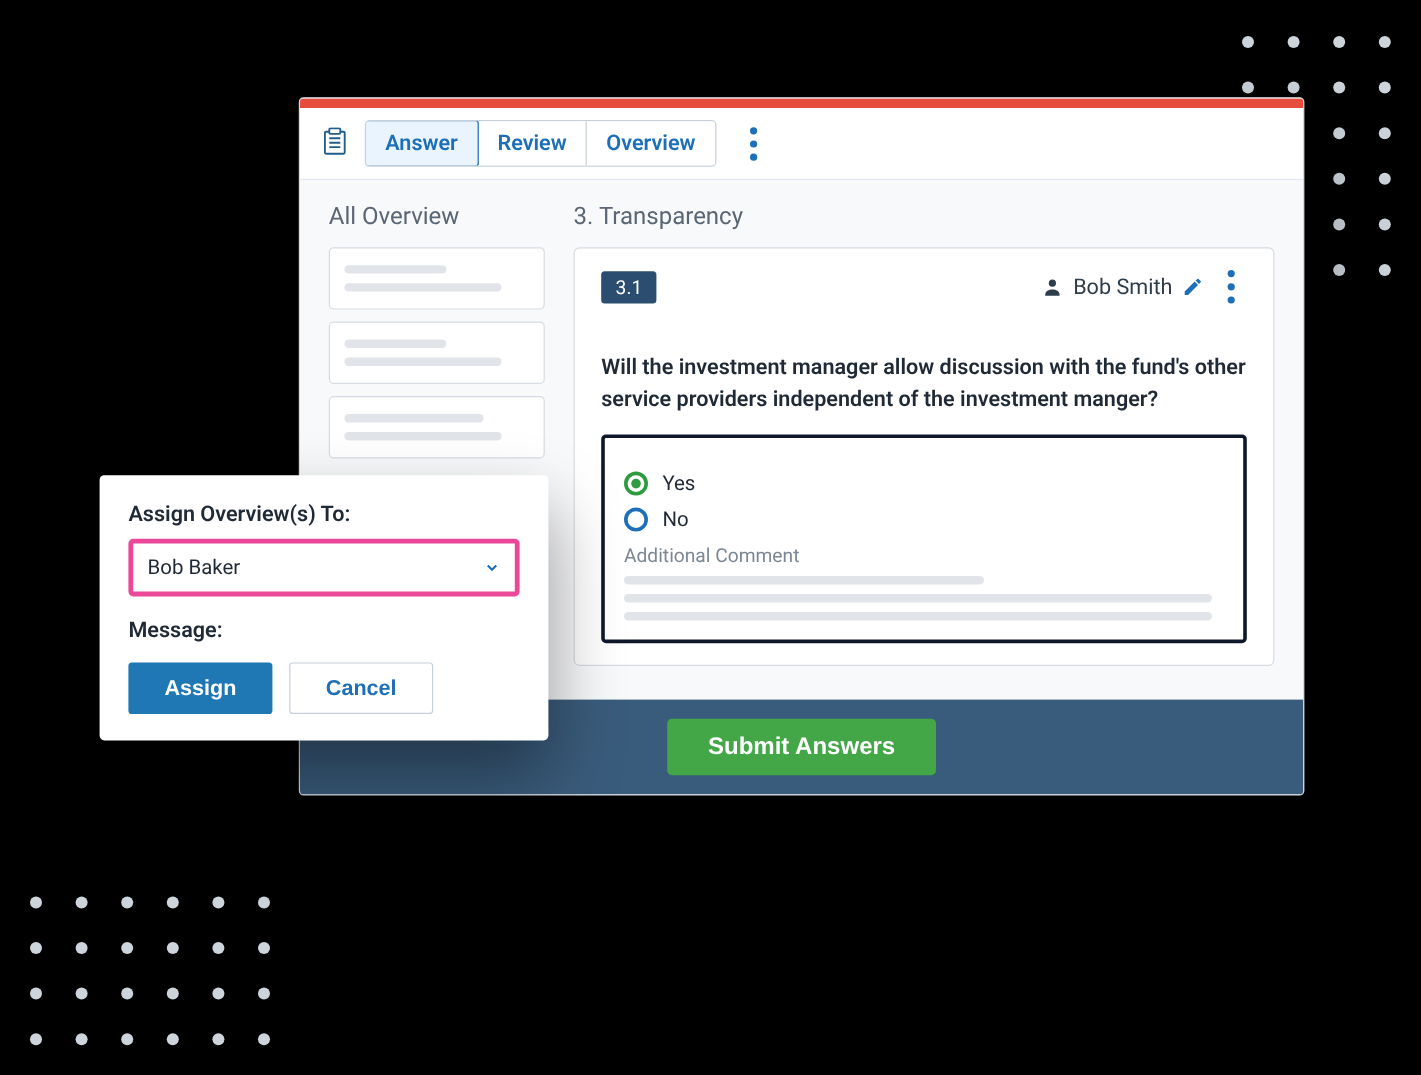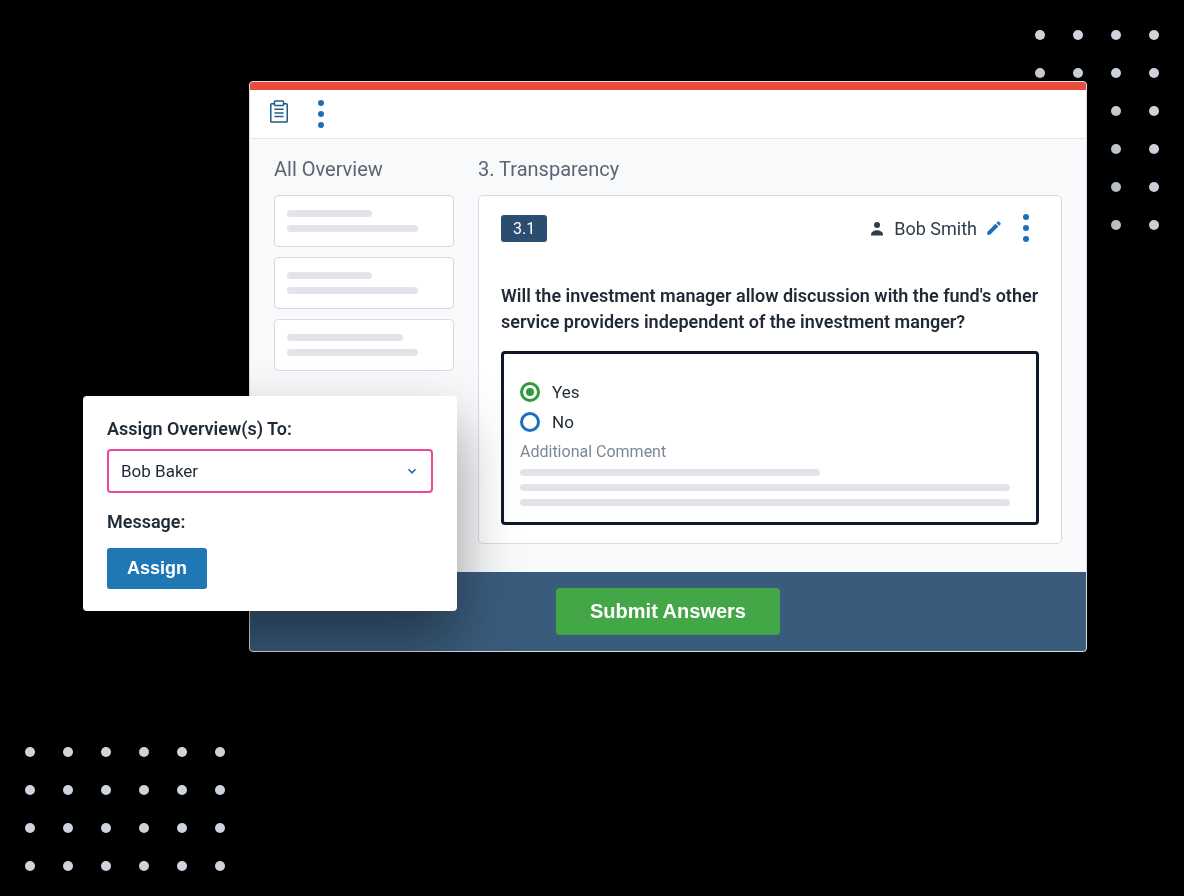--- a/index.html
+++ b/index.html
@@ -117,34 +117,34 @@
 
   
   .modal {
     position:absolute; left:83px; top:396px; width:374px;
     background:#fff; border-radius:4px;
     box-shadow: 0 30px 60px rgba(0,0,0,.4);
     padding: 22px 24px 22px;
   }
   .modal-label { font-size:18px; font-weight:600; color:#1f2a36; margin-bottom:10px; }
   .select {
-    border:2px solid #ec4899; border-radius:4px; padding:10px 12px;
+    border:4px solid #ec4899; border-radius:4px; padding:10px 12px;
     display:flex; align-items:center; justify-content:space-between;
     font-size:17px; color:#1f2a36; cursor:pointer; margin-bottom:18px;
   }
   .chev { width:14px; height:14px; }
   .msg-area {
     border:1px solid #c7d0da; border-radius:4px;
     padding:10px 12px; font-size:17px; color:#1f2a36;
     width:100%; min-height:150px; resize:none; font-family:inherit;
     line-height:1.45;
   }
   .modal-actions { display:flex; gap:14px; margin-top:16px; }
   .btn { font-size:18px; font-weight:600; padding:10px 0; border-radius:3px; cursor:pointer; border:none; }
-  .btn-primary { background:#1f77b4; color:#fff; width:100px; }
+  .btn-primary { background:#1f77b4; color:#fff; width:120px; }
   .btn-secondary { background:#fff; color:#1d6fb8; border:1px solid #c7d0da; width:120px; }
 </style>
 </head>
 <body>
 
 <div class="dots dots-tr">
     <div class="dot"></div>
     <div class="dot"></div>
     <div class="dot"></div>
     <div class="dot"></div>
@@ -202,20 +202,25 @@
   <div class="panel-header">
     <span>
       <svg class="doc-icon" viewBox="0 0 24 26" fill="none" stroke="currentColor" stroke-width="1.7">
         <rect x="3" y="4" width="18" height="20" rx="1"></rect>
         <rect x="7" y="1" width="10" height="5" rx="1" fill="#fff"></rect>
         <line x1="7" y1="10" x2="17" y2="10"></line>
           <line x1="7" y1="14" x2="17" y2="14"></line>
           <line x1="7" y1="18" x2="17" y2="18"></line>
       </svg>
     </span>
+    <div class="tabs">
+      <div class="tab active">Answer</div>
+      <div class="tab">Review</div>
+      <div class="tab">Overview</div>
+    </div>
     <div class="kebab">
         <span></span>
         <span></span>
         <span></span>
       </div>
   </div>
 
   <div class="panel-body">
     <div class="sidebar">
       <div class="sidebar-title">All Overview</div>
@@ -288,14 +293,15 @@
   <div class="modal-label">Assign Overview(s) To:</div>
   <div class="select">
     <span>Bob Baker</span>
     <svg class="chev" viewBox="0 0 24 24" fill="none" stroke="#1d6fb8" stroke-width="3">
         <polyline points="6 9 12 15 18 9"></polyline>
       </svg>
   </div>
   <div class="modal-label">Message:</div>
   <div class="modal-actions">
     <button class="btn btn-primary">Assign</button>
+    <button class="btn btn-secondary">Cancel</button>
   </div>
 </div>
 
 </body></html>

